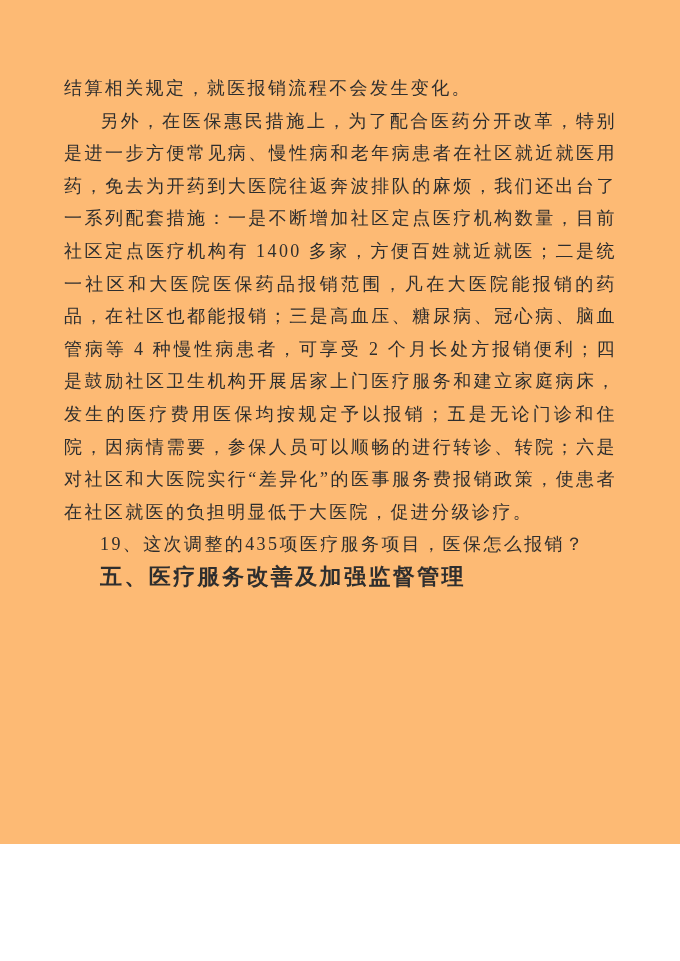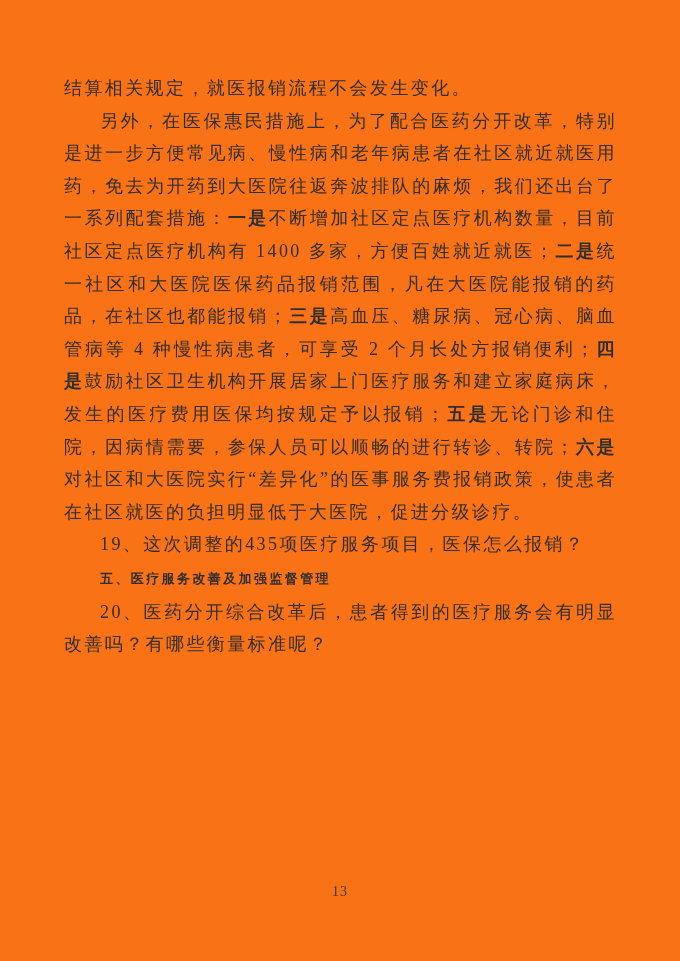--- a/index.html
+++ b/index.html
@@ -3,22 +3,22 @@
 <meta charset="utf-8">
 <style>
   html, body {
     margin: 0;
     padding: 0;
     background: #ffffff;
   }
   .page {
     position: relative;
     width: 680px;
-    height: 961px;
-    background: #f97316;
+    height: 844px;
+    background: #fdba74;
     overflow: hidden;
     font-family: "Liberation Serif", "DejaVu Serif", serif;
     color: #2e2e2e;
   }
   .content {
     position: absolute;
     left: 64px;
     top: 72px;
     width: 553px;
   }
@@ -28,29 +28,29 @@
     line-height: 32.6px;
     letter-spacing: 2.4px;
     text-align: justify;
     text-justify: inter-ideograph;
     word-break: break-all;
   }
   .para.indent {
     text-indent: 2em;
   }
   .seg.bold {
-    font-weight: 700;
+    font-weight: 400;
   }
   .para.question-heading .seg {
     font-weight: 400;
   }
   .para.section-heading .seg {
     font-weight: 700;
     font-family: Liberation Sans, sans-serif;
-    font-size: 13px;
+    font-size: 22px;
   }
   .page-number {
     position: absolute;
     left: 0;
     right: 0;
     top: 884px;
     text-align: center;
     font-size: 14px;
     letter-spacing: 1px;
     color: #3a3a3a;
@@ -58,16 +58,15 @@
 </style>
 </head>
 <body>
 
 <div class="page">
   <div class="content">
       <p class="para body"><span class="seg">结算相关规定，就医报销流程不会发生变化。</span></p>
       <p class="para body indent"><span class="seg">另外，在医保惠民措施上，为了配合医药分开改革，特别是进一步方便常见病、慢性病和老年病患者在社区就近就医用药，免去为开药到大医院往返奔波排队的麻烦，我们还出台了一系列配套措施：</span><span class="seg bold">一是</span><span class="seg">不断增加社区定点医疗机构数量，目前社区定点医疗机构有 1400 多家，方便百姓就近就医；</span><span class="seg bold">二是</span><span class="seg">统一社区和大医院医保药品报销范围，凡在大医院能报销的药品，在社区也都能报销；</span><span class="seg bold">三是</span><span class="seg">高血压、糖尿病、冠心病、脑血管病等 4 种慢性病患者，可享受 2 个月长处方报销便利；</span><span class="seg bold">四是</span><span class="seg">鼓励社区卫生机构开展居家上门医疗服务和建立家庭病床，发生的医疗费用医保均按规定予以报销；</span><span class="seg bold">五是</span><span class="seg">无论门诊和住院，因病情需要，参保人员可以顺畅的进行转诊、转院；</span><span class="seg bold">六是</span><span class="seg">对社区和大医院实行“差异化”的医事服务费报销政策，使患者在社区就医的负担明显低于大医院，促进分级诊疗。</span></p>
       <p class="para question-heading indent"><span class="seg bold">19、这次调整的435项医疗服务项目，医保怎么报销？</span></p>
       <p class="para section-heading indent"><span class="seg bold">五、医疗服务改善及加强监督管理</span></p>
-      <p class="para question-heading indent"><span class="seg bold">20、医药分开综合改革后，患者得到的医疗服务会有明显改善吗？有哪些衡量标准呢？</span></p>
     </div>
   <div class="page-number">13</div>
 </div>
 
 </body></html>

